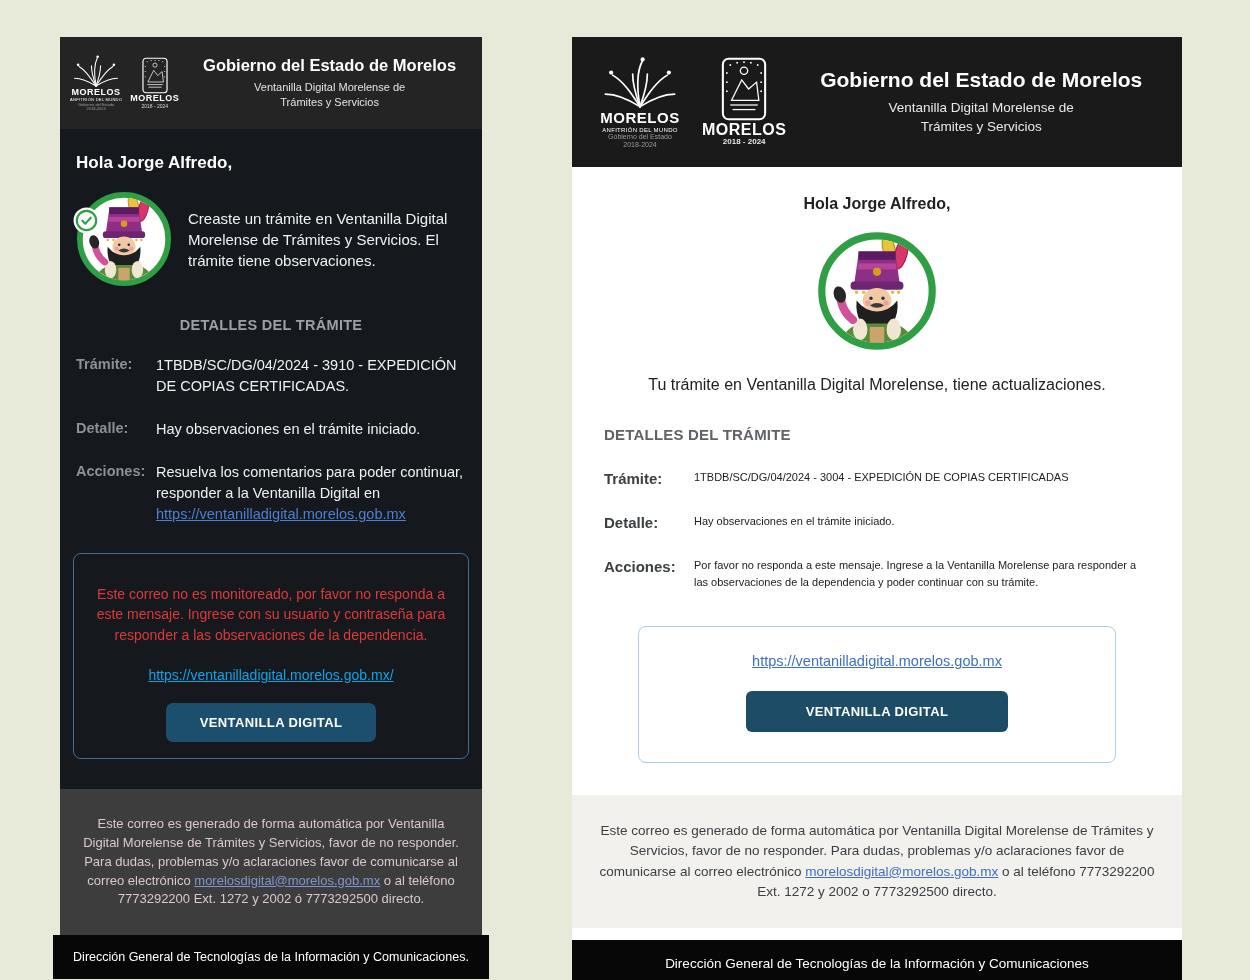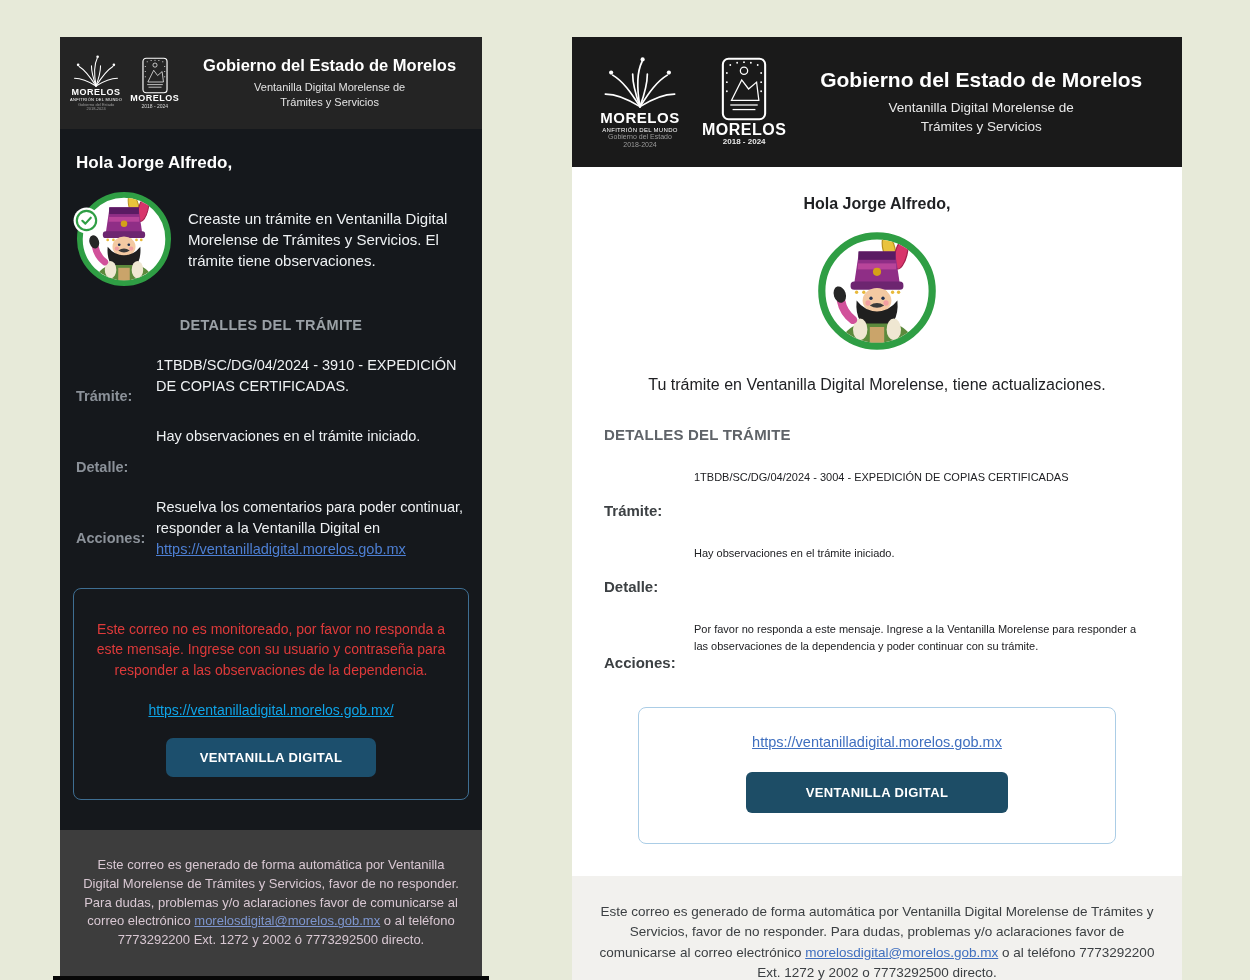--- a/index.html
+++ b/index.html
@@ -50,31 +50,31 @@
   .badge { position:absolute; left:-3px; top:16px; width:27px; height:27px; }
   .dark  .intro-text { font-size:15px; line-height:1.4; }
   .light .intro-text { font-size:16px; line-height:1.45; }
 
   .dark  .details-title { margin:30px 0 2px; text-align:center; color:#9aa0a6; font-weight:bold; font-size:14.5px; letter-spacing:.3px; }
   .light .details-title { margin:30px 0 0 32px; color:#5f6368; font-weight:bold; font-size:15px; letter-spacing:.2px; }
 
   .row { display:flex; }
   .dark  .row { margin:22px 16px 0; }
   .light .row { margin:26px 32px 0; }
-  .row .lbl { flex:none; font-weight:bold;margin-top:32px; }
+  .row .lbl { flex:none; font-weight:bold; }
   .dark  .row .lbl { width:80px; color:#8b9199; font-size:14.5px; padding-top:1px; }
   .light .row .lbl { width:90px; color:#3c4043; font-size:15px; padding-top:1px; }
   .dark  .row .val { font-size:14.5px; line-height:1.45; }
   .light .row .val { font-size:11px;  line-height:1.5; }
   a { text-decoration:underline; }
   .dark  .row .val a { color:#4d7fd3; }
   .light a.portal-link, .light .footer a { color:#3f6fbf; }
 
   
-  .dark .notice-box { margin:28px 13px 0; border:1px solid #3e6e92; border-radius:8px; padding:30px 14px 22px; text-align:center; }
+  .dark .notice-box { margin:28px 13px 0; border:1px solid #3e6e92; border-radius:8px; padding:30px 14px 16px; text-align:center; }
   .dark .notice-text { color:#de3a3a; font-size:14px; line-height:1.45; }
   .dark a.portal-link { display:block; margin-top:22px; color:#0ea5e9; font-size:14px; }
   .light .notice-box { margin:36px 66px 0; border:1px solid #abcde6; border-radius:8px; padding:26px 18px 30px; text-align:center; }
   .light a.portal-link { display:block; font-size:14.5px; }
 
   .vd-btn { display:inline-block; margin-top:20px; background:#1c4f6d; color:#ffffff; font-weight:bold;
             font-size:13px; letter-spacing:.4px; padding:12px 34px; border-radius:7px; border:none; cursor:pointer;
             font-family:"Liberation Sans", sans-serif; }
   .light .vd-btn { background:#1d4d66; padding:13px 60px; border-radius:6px; margin-top:22px; }
 

